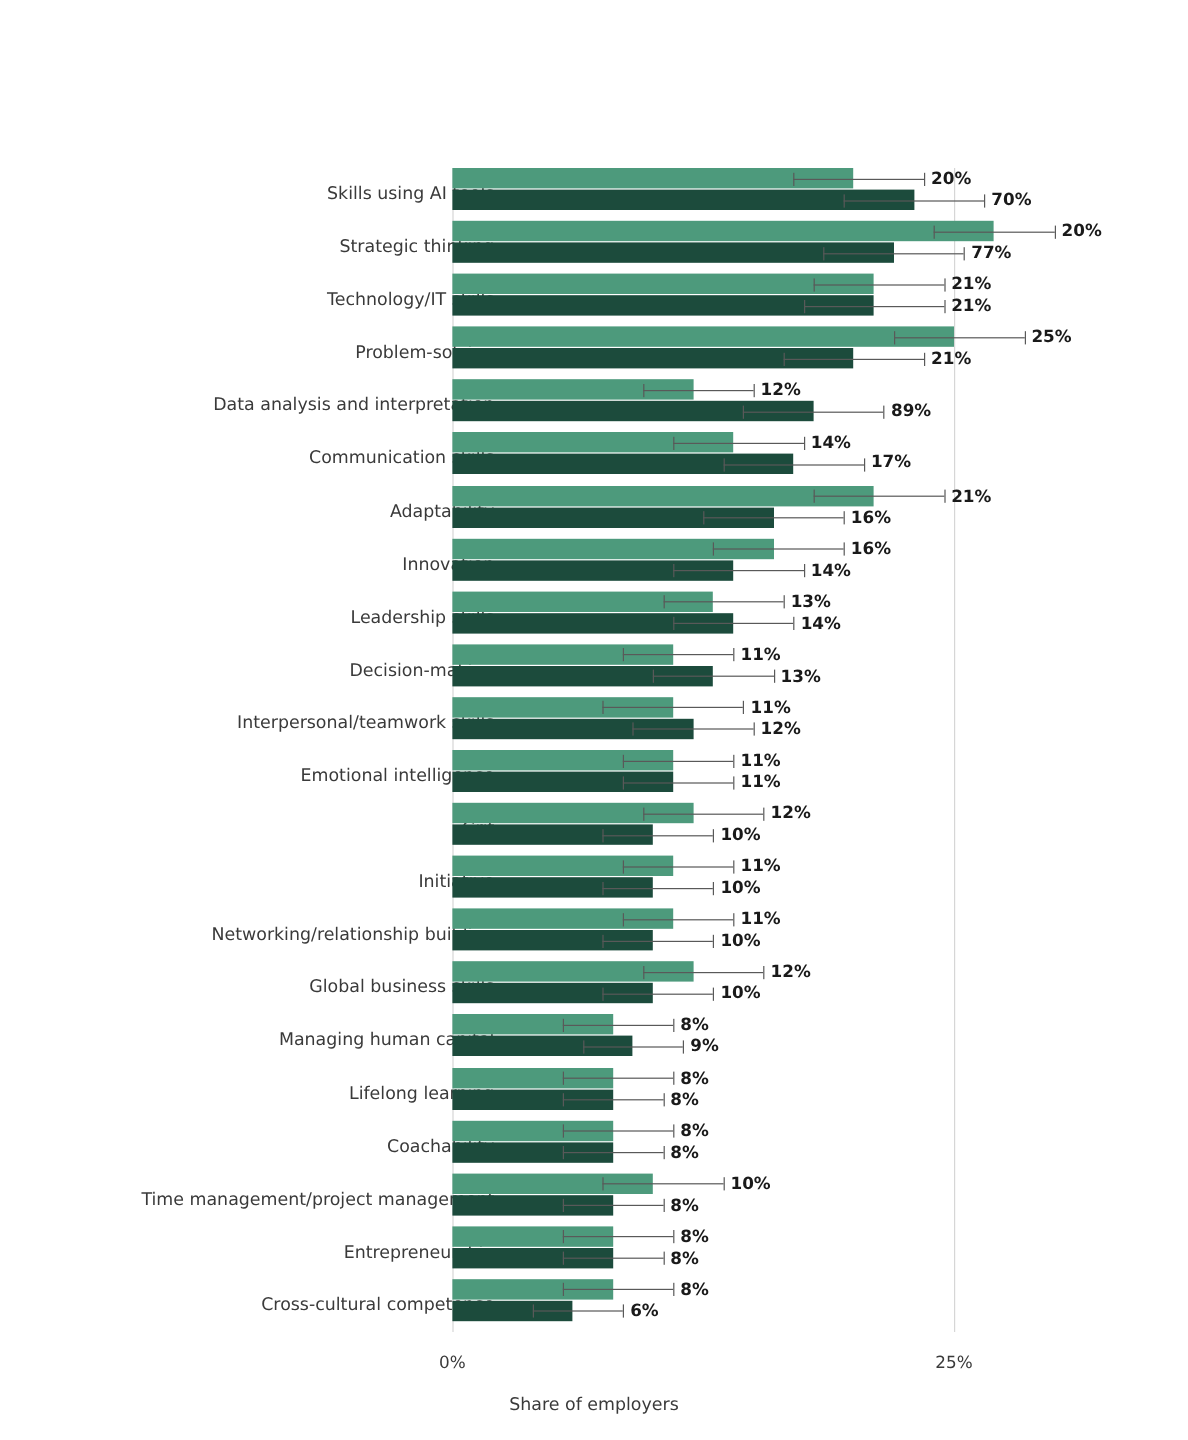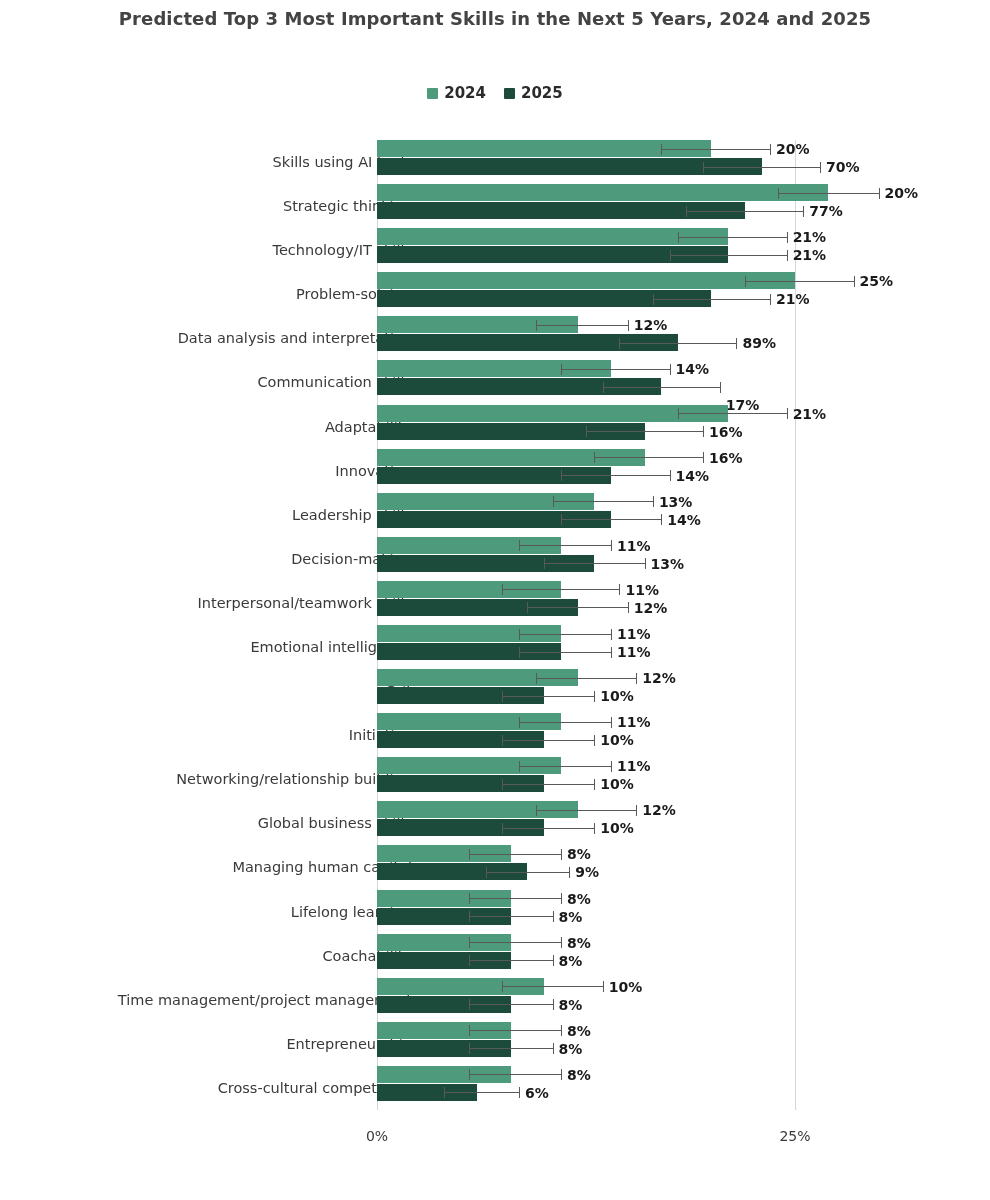--- a/index.html
+++ b/index.html
@@ -56,32 +56,21 @@
   .axis-title{
     position:absolute;left:0;top:1163px;width:990px;text-align:center;
     font-size:14.5px;color:#3a3a3a;
   }
 </style>
 </head>
 <body>
 
 <div id="chart-root">
 
-  <div class="chart-title">Predicted Top 3 Most Important Skills in the Next 5 Years, 2024 and 2025</div>
-
-  <div class="legend">
-    <div class="legend-item">
-      <span class="legend-swatch" style="background: rgb(77, 154, 124);"></span>
-      <span class="legend-label">2024</span>
-    </div>
-    <div class="legend-item">
-      <span class="legend-swatch" style="background: rgb(28, 75, 60);"></span>
-      <span class="legend-label">2025</span>
-    </div>
-  </div>
+
 
   <div class="plot" id="plot">
     <div class="plot-frame" id="plot-frame">
         <div class="gridline" style="left: 0px;"></div>
         <div class="gridline" style="left: 418px;"></div>
       </div>
   <div class="axis-tick" style="left: 0px;">0%</div>
       <div class="axis-tick" style="left: 418px;">25%</div>
       <div class="cat-row" style="top: 0px; height: 44.0909px;">
         <div class="cat-label" style="top: 14px;">Skills using AI tools</div>
@@ -152,21 +141,21 @@
         <div class="cat-label" style="top: 14px;">Communication skills</div>
         <div class="bar bar-2024" title="Communication skills — 2024: 14%" style="left: 0px; top: 0px; width: 234.08px; background: rgb(77, 154, 124);"></div>
         <div class="errbar" style="left: 183.92px; width: 108.68px; top: 8.5px; background: rgb(89, 89, 89);"></div>
         <div class="errcap" style="left: 183.92px; top: 3.5px; background: rgb(89, 89, 89);"></div>
         <div class="errcap" style="left: 292.6px; top: 3.5px; background: rgb(89, 89, 89);"></div>
         <div class="val-label" style="left: 298.6px; top: 1px;">14%</div>
         <div class="bar bar-2025" title="Communication skills — 2025: 17%" style="left: 0px; top: 18px; width: 284.24px; background: rgb(28, 75, 60);"></div>
         <div class="errbar" style="left: 225.72px; width: 117.04px; top: 26.5px; background: rgb(89, 89, 89);"></div>
         <div class="errcap" style="left: 225.72px; top: 21.5px; background: rgb(89, 89, 89);"></div>
         <div class="errcap" style="left: 342.76px; top: 21.5px; background: rgb(89, 89, 89);"></div>
-        <div class="val-label" style="left: 348.76px; top: 37px;">17%</div>
+        <div class="val-label" style="left: 348.76px; top: 17px;">17%</div>
       </div>
       <div class="cat-row" style="top: 264.545px; height: 44.0909px;">
         <div class="cat-label" style="top: 14px;">Adaptability</div>
         <div class="bar bar-2024" title="Adaptability — 2024: 21%" style="left: 0px; top: 0px; width: 351.12px; background: rgb(77, 154, 124);"></div>
         <div class="errbar" style="left: 300.96px; width: 108.68px; top: 8.5px; background: rgb(89, 89, 89);"></div>
         <div class="errcap" style="left: 300.96px; top: 3.5px; background: rgb(89, 89, 89);"></div>
         <div class="errcap" style="left: 409.64px; top: 3.5px; background: rgb(89, 89, 89);"></div>
         <div class="val-label" style="left: 415.64px; top: 1px;">21%</div>
         <div class="bar bar-2025" title="Adaptability — 2025: 16%" style="left: 0px; top: 18px; width: 267.52px; background: rgb(28, 75, 60);"></div>
         <div class="errbar" style="left: 209px; width: 117.04px; top: 26.5px; background: rgb(89, 89, 89);"></div>
@@ -364,13 +353,14 @@
         <div class="errcap" style="left: 183.92px; top: 3.5px; background: rgb(89, 89, 89);"></div>
         <div class="val-label" style="left: 189.92px; top: 1px;">8%</div>
         <div class="bar bar-2025" title="Cross-cultural competence — 2025: 6%" style="left: 0px; top: 18px; width: 100.32px; background: rgb(28, 75, 60);"></div>
         <div class="errbar" style="left: 66.88px; width: 75.24px; top: 26.5px; background: rgb(89, 89, 89);"></div>
         <div class="errcap" style="left: 66.88px; top: 21.5px; background: rgb(89, 89, 89);"></div>
         <div class="errcap" style="left: 142.12px; top: 21.5px; background: rgb(89, 89, 89);"></div>
         <div class="val-label" style="left: 148.12px; top: 19px;">6%</div>
       </div>
     </div>
 
+  <div class="axis-title">Share of employers</div>
 </div>
 
 </body></html>

